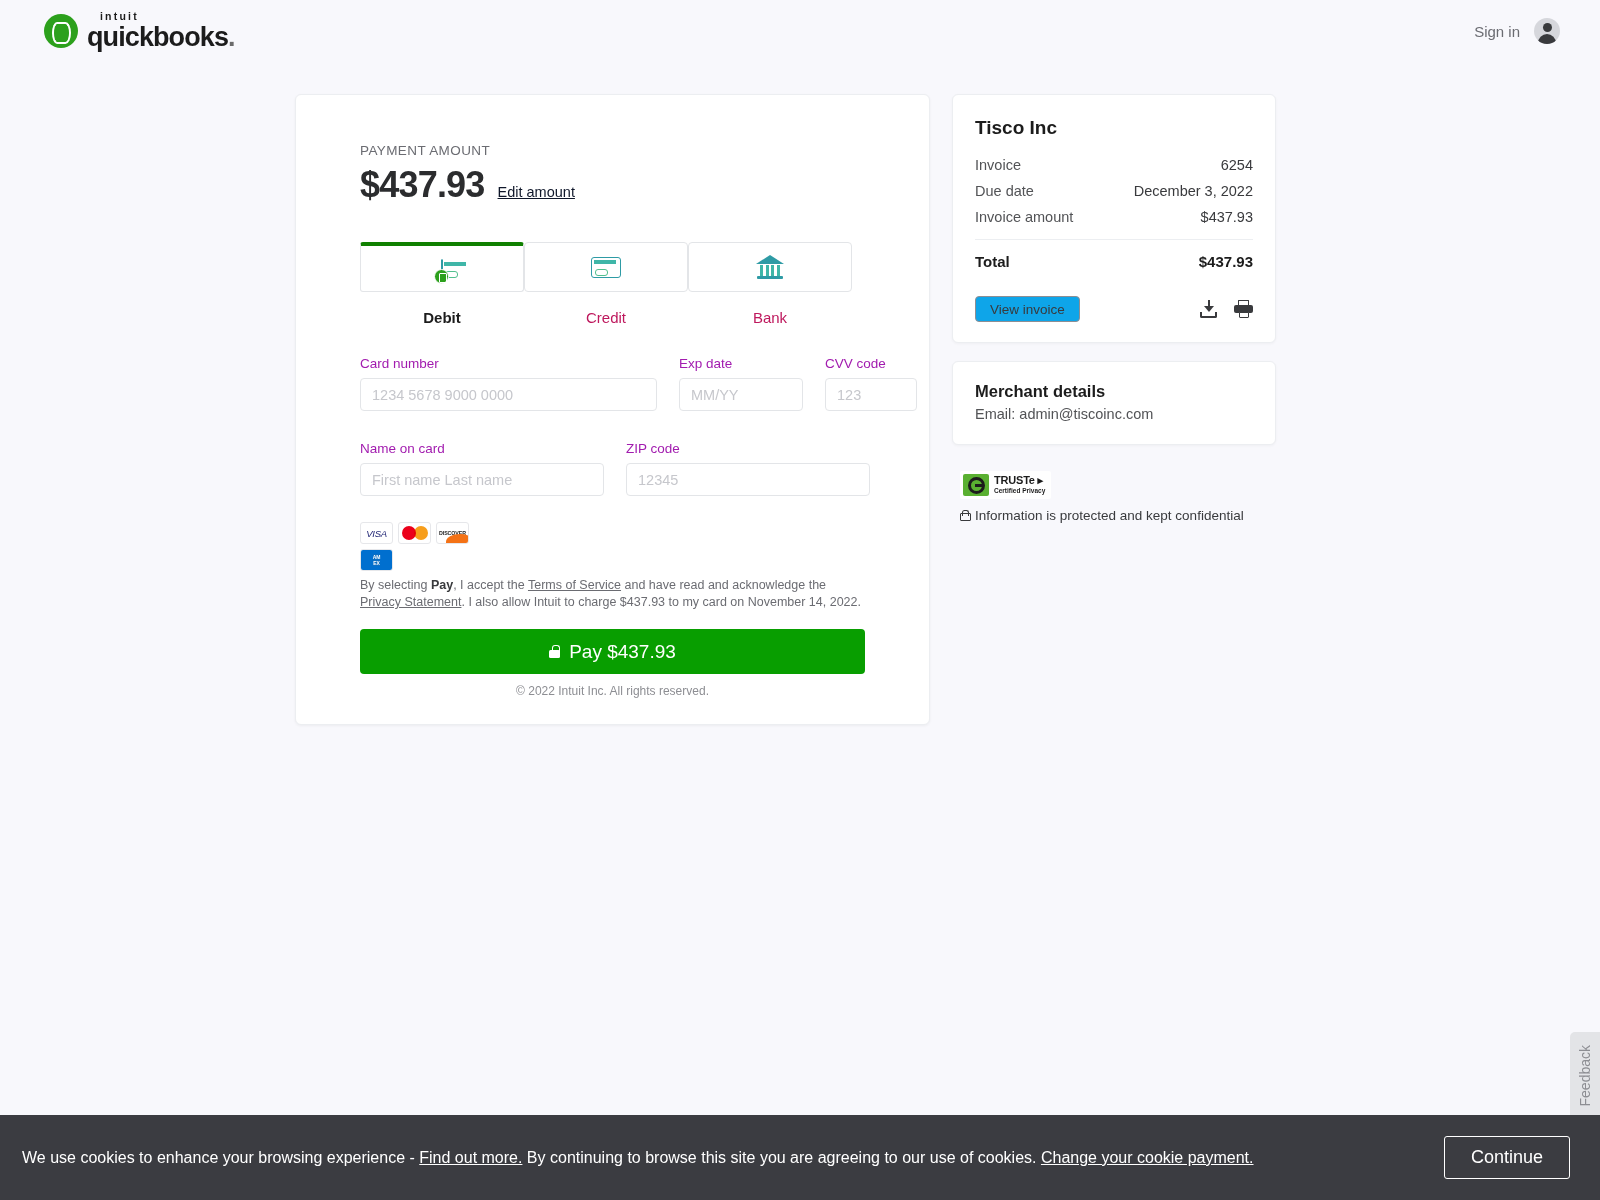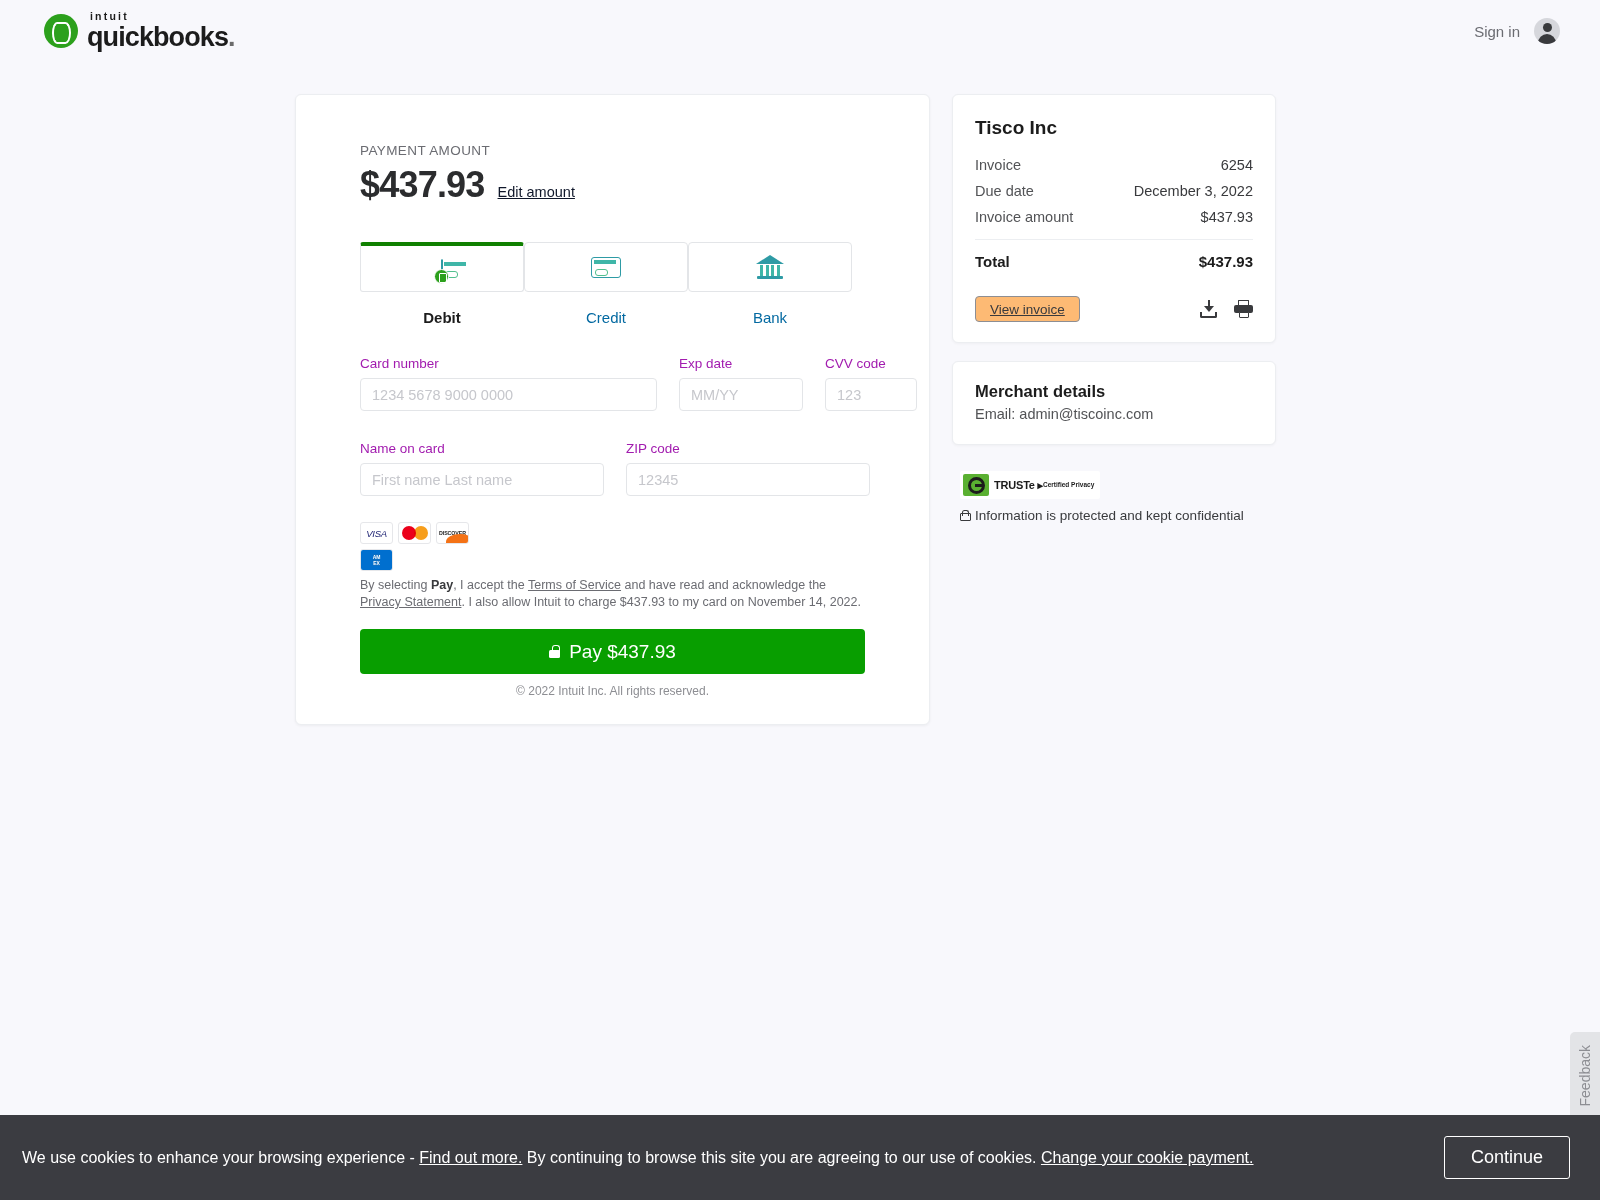--- a/index.html
+++ b/index.html
@@ -32,21 +32,21 @@
   }
   .logo-mark::after {
     content: ""; position: absolute;
     left: 16px; top: 8px; width: 9px; height: 18px;
     border: 2.6px solid #fff; border-radius: 0 50% 50% 0;
     border-left: none;
   }
   .logo-text { display: flex; flex-direction: column; line-height: 1; }
   .logo-intuit {
     font-size: 10.5px; font-weight: 700; letter-spacing: 2.2px;
-    color: #1c1c1c; margin-bottom: 2px; margin-left: 3px;
+    color: #1c1c1c; margin-bottom: 2px; margin-left: 13px;
   }
   .logo-qb {
     font-size: 27px; font-weight: 700; color: #1c1c1c;
     letter-spacing: -0.9px;
   }
   .logo-qb .dot { color: #6b6b6b; }
 
   .signin-wrap { display: flex; align-items: center; gap: 14px; }
   .signin-text { font-size: 15px; color: #6b6c72; }
   .avatar-icon {
@@ -87,21 +87,21 @@
   .tabs { display: flex; margin-top: 36px; }
   .tab { width: 164px; cursor: pointer; }
   .tab-box {
     height: 50px; border: 1px solid #e3e5e8; border-radius: 4px;
     display: flex; align-items: center; justify-content: center;
     background: #fff;
   }
   .tab.active .tab-box { border-top: 4px solid #108000; border-radius: 3px; }
   .tab-label {
     text-align: center; margin-top: 17px;
-    font-size: 15px; color: #0369a1;
+    font-size: 15px; color: #be185d;
   }
   .tab.active .tab-label { color: #1c1c1c; font-weight: 700; }
 
   .ic-card {
     width: 30px; height: 21px; border: 1.8px solid #2e9ba5; border-radius: 3px;
     position: relative; background: #fff;
   }
   .ic-card::before {
     content: ""; position: absolute; left: 2px; top: 2.5px;
     width: 22px; height: 4px; background: #3fb6a8;
@@ -242,23 +242,23 @@
   .inv-divider { height: 1px; background: #eceef1; margin: 14px 0 13px 0; }
   .inv-total {
     display: flex; justify-content: space-between;
     font-size: 15px; font-weight: 700; color: #1c1c1c;
   }
   .inv-actions {
     display: flex; align-items: center; justify-content: space-between;
     margin-top: 26px;
   }
   .view-invoice-btn {
-    border: 1px solid #8d8e93; border-radius: 4px; background: #fdba74;
+    border: 1px solid #8d8e93; border-radius: 4px; background: #0ea5e9;
     height: 26px; padding: 0 14px; font-size: 13.5px; color: #393a3d;
-    font-family: "Liberation Sans", sans-serif; cursor: pointer; text-decoration: underline;
+    font-family: "Liberation Sans", sans-serif; cursor: pointer;
   }
   .action-icons { display: flex; gap: 16px; align-items: center; }
   .dl-icon { width: 18px; height: 18px; position: relative; cursor: pointer; }
   .dl-icon::before {
     content: ""; position: absolute; left: 7.5px; top: 0;
     width: 2px; height: 9px; background: #393a3d;
   }
   .dl-icon .arrow {
     position: absolute; left: 4px; top: 6px;
     width: 0; height: 0;
@@ -298,21 +298,21 @@
   }
   .truste-mark::after {
     content: ""; width: 17px; height: 17px; border-radius: 50%;
     border: 3.4px solid #1c1c1c; background: transparent; position: relative;
     box-sizing: border-box;
   }
   .truste-mark .bar {
     position: absolute; left: 12px; top: 9.5px; width: 9px; height: 3.4px;
     background: #1c1c1c; z-index: 2;
   }
-  .truste-txt { display: flex; flex-direction: row; line-height: 1; }
+  .truste-txt { display: flex; flex-direction: column; line-height: 1; }
   .truste-txt .t1 { font-size: 11px; font-weight: 700; color: #1c1c1c; letter-spacing: -0.2px; }
   .truste-txt .t2 { font-size: 6.5px; font-weight: 700; color: #1c1c1c; margin-top: 2px; }
   .protect-row {
     display: flex; align-items: center; gap: 6px; margin-top: 9px;
     font-size: 13.5px; color: #393a3d;
   }
   .small-lock { width: 9px; height: 11px; position: relative; flex: none; }
   .small-lock::before {
     content: ""; position: absolute; bottom: 0; left: 0; width: 9px; height: 6.5px;
     border: 1.3px solid #393a3d; border-radius: 1px;

